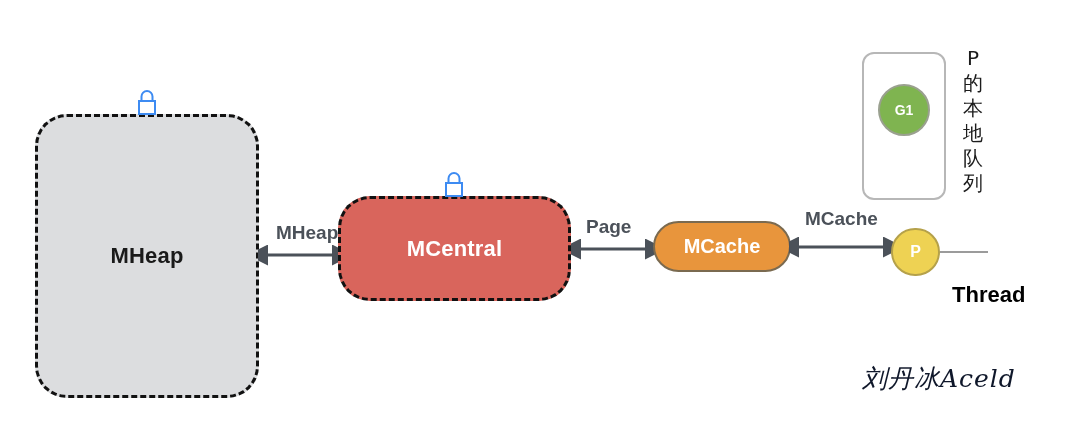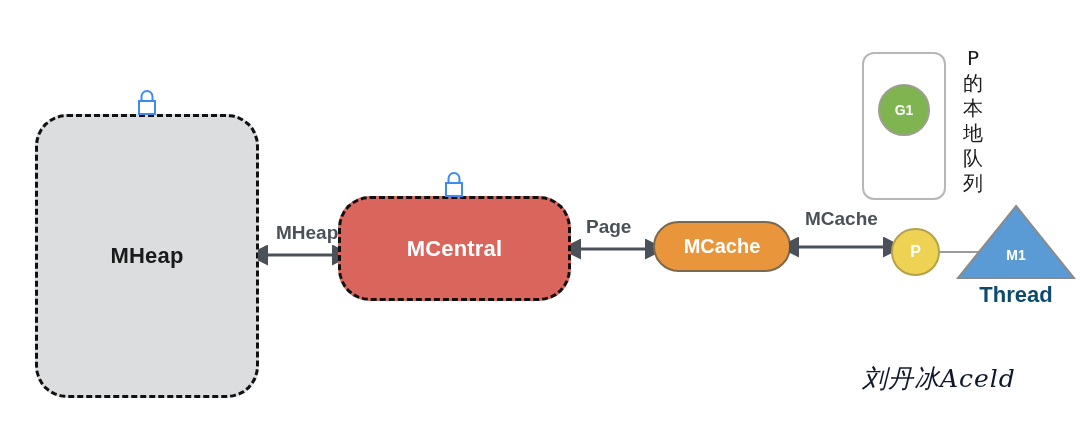--- a/index.html
+++ b/index.html
@@ -180,24 +180,24 @@
     text-align: center;
     font-size: 14px;
     font-weight: bold;
     color: #ffffff;
   }
   .thread-label {
     position: absolute;
     left: 952px;
     top: 282px;
     width: 128px;
-    text-align: center;
+    text-align: left;
     font-size: 22px;
     font-weight: bold;
-    color: #0c4a6e;
+    color: #000000;
   }
 
   
   .watermark {
     position: absolute;
     left: 862px;
     top: 362px;
     font-size: 25px;
     color: #0f172a;
     font-style: italic;
@@ -265,23 +265,17 @@
 
   <div class="vcaption">
     <span>P</span>
     <span>的</span>
     <span>本</span>
     <span>地</span>
     <span>队</span>
     <span>列</span>
   </div>
 
-  <div class="triangle-holder">
-    <svg width="122" height="78" viewBox="0 0 122 78">
-      <polygon points="61,3 119,75 3,75" fill="#5b9bd5" stroke="#8a8a8a" stroke-width="2"></polygon>
-    </svg>
-    <div class="triangle-label">M1</div>
-  </div>
   <div class="thread-label">Thread</div>
 
   <div class="watermark">刘丹冰Aceld</div>
 
 </div>
 
 </body></html>

